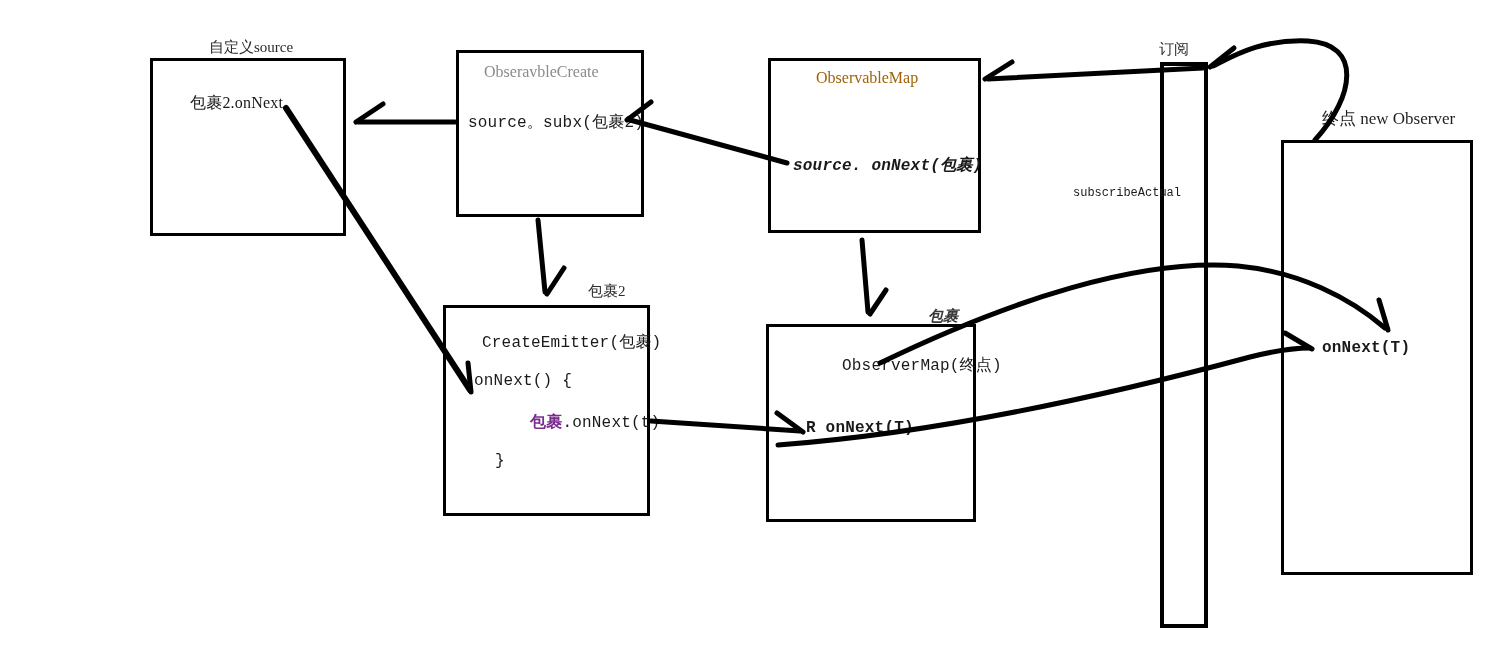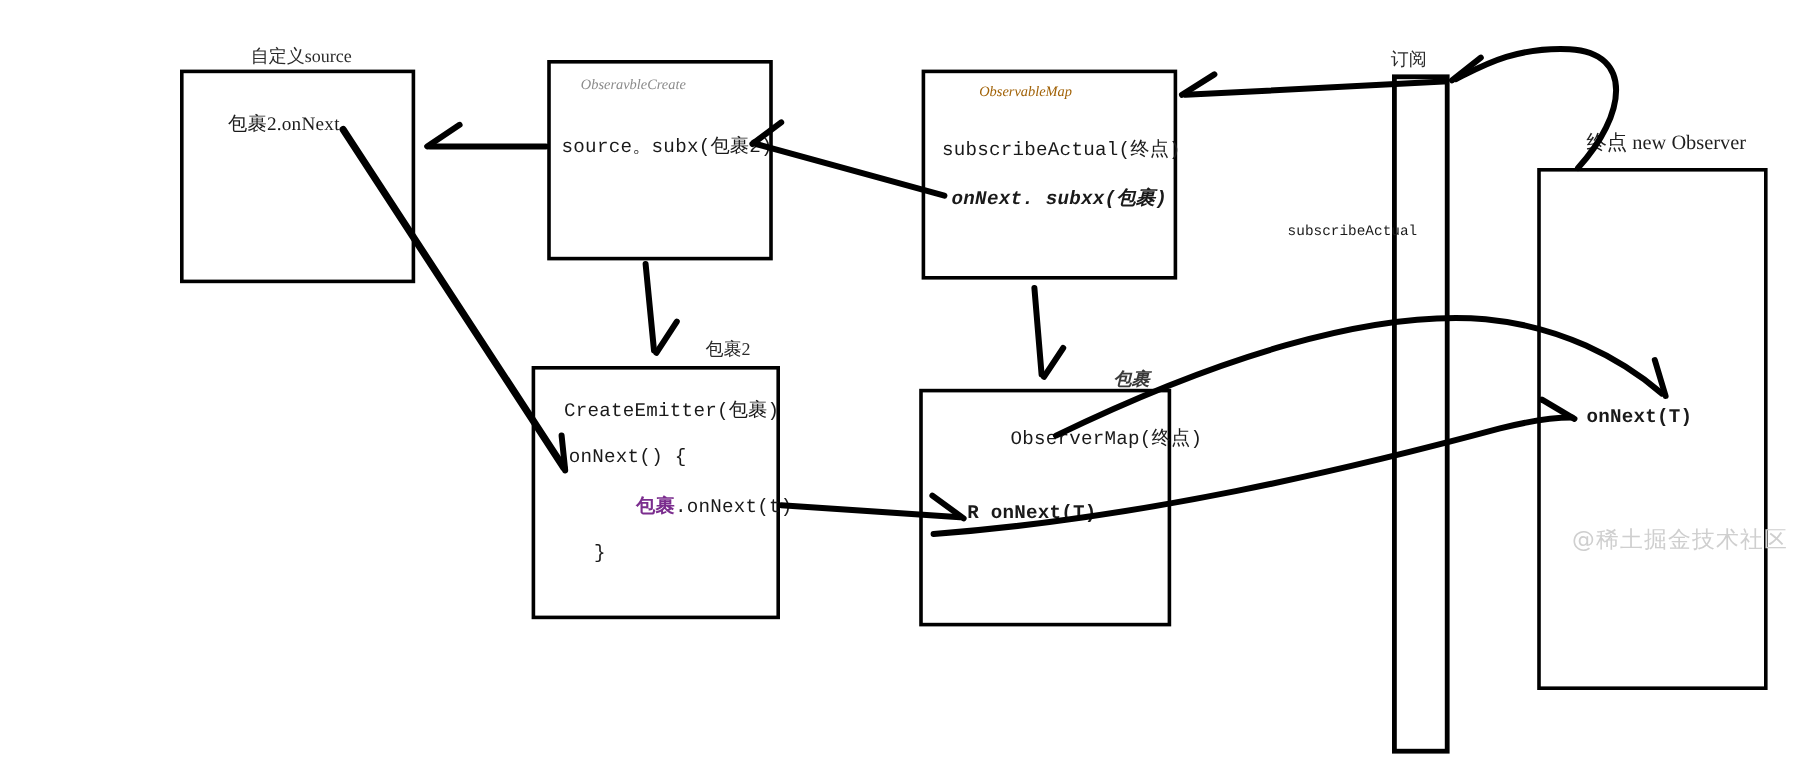--- a/index.html
+++ b/index.html
@@ -29,21 +29,21 @@
     position:absolute;
     white-space:nowrap;
     font-size:16px;
     color:#1a1a1a;
     font-family:"Liberation Mono","DejaVu Sans Mono",monospace;
     letter-spacing:.2px;
   }
   .ln-serif{font-family:"Liberation Serif","DejaVu Serif",serif;}
   .ttl{
     position:absolute;white-space:nowrap;
-    font-style:italic;font-size:12px;color:#8b8b8b;
+    font-size:16px;color:#8b8b8b;
     font-family:"Liberation Serif","DejaVu Serif",serif;
   }
   .ttl-dark{color:#a16207;}
   .bold{font-weight:bold;}
   .purple{color:#7b2d8e;font-weight:bold;}
   .wm{
     position:absolute;right:22px;bottom:12px;
     font-size:19px;color:#cfcfcf;letter-spacing:1px;
     font-family:"DejaVu Sans","Liberation Sans",sans-serif;
   }
@@ -60,26 +60,25 @@
   <div class="node" style="left:150px;top:58px;width:196px;height:178px;"></div>
   <div class="cap" style="left:209px;top:38px;">自定义source</div>
   <div class="ln ln-serif" style="left:190px;top:93px;">包裹2.onNext</div>
 
   <div class="node" style="left:456px;top:50px;width:188px;height:167px;"></div>
   <div class="ttl" style="left:484px;top:63px;">ObseravbleCreate</div>
   <div class="ln" style="left:468px;top:112px;">source。subx(包裹2)</div>
 
   <div class="node" style="left:768px;top:58px;width:213px;height:175px;"></div>
   <div class="ttl ttl-dark" style="left:816px;top:69px;">ObservableMap</div>
-  <div class="ln" style="left:785px;top:114px;">subscribeActual(终点)</div>
-  <div class="ln" style="left:793px;top:155px;font-style:italic;font-weight:bold;">onNext. subxx(包裹)</div>
+  <div class="ln" style="left:793px;top:155px;font-style:italic;font-weight:bold;">source. onNext(包裹)</div>
 
   <div class="node" style="left:443px;top:305px;width:207px;height:211px;"></div>
   <div class="cap" style="left:588px;top:282px;text-align:center;">包裹2</div>
-  <div class="ln" style="left:470px;top:332px;">CreateEmitter(包裹)</div>
+  <div class="ln" style="left:482px;top:332px;">CreateEmitter(包裹)</div>
   <div class="ln" style="left:474px;top:372px;">onNext() {</div>
   <div class="ln" style="left:530px;top:412px;"><span class="purple">包裹</span><span>.onNext(t)</span></div>
   <div class="ln" style="left:495px;top:452px;">}</div>
 
   <div class="node" style="left:766px;top:324px;width:210px;height:198px;"></div>
   <div class="cap cap-italic" style="left:928px;top:307px;font-weight:bold;color:#3a3a3a;">包裹</div>
   <div class="ln" style="left:842px;top:355px;">ObserverMap(终点)</div>
   <div class="ln bold" style="left:806px;top:419px;">R  onNext(T)</div>
 
   <div class="node node-thin" style="left:1160px;top:62px;width:48px;height:566px;"></div>
@@ -120,14 +119,13 @@
 
       <path d="M880,363 C1010,300 1140,258 1238,266 C1300,272 1350,298 1385,328"></path>
       <path d="M1379,300 L1388,330"></path>
 
       <path d="M778,445 C950,432 1120,392 1250,357 C1278,350 1295,348 1310,348"></path>
       <path d="M1285,333 L1312,349"></path>
 
     </g>
   </svg>
 
-  <div class="wm">@稀土掘金技术社区</div>
 </div>
 
 </body></html>

